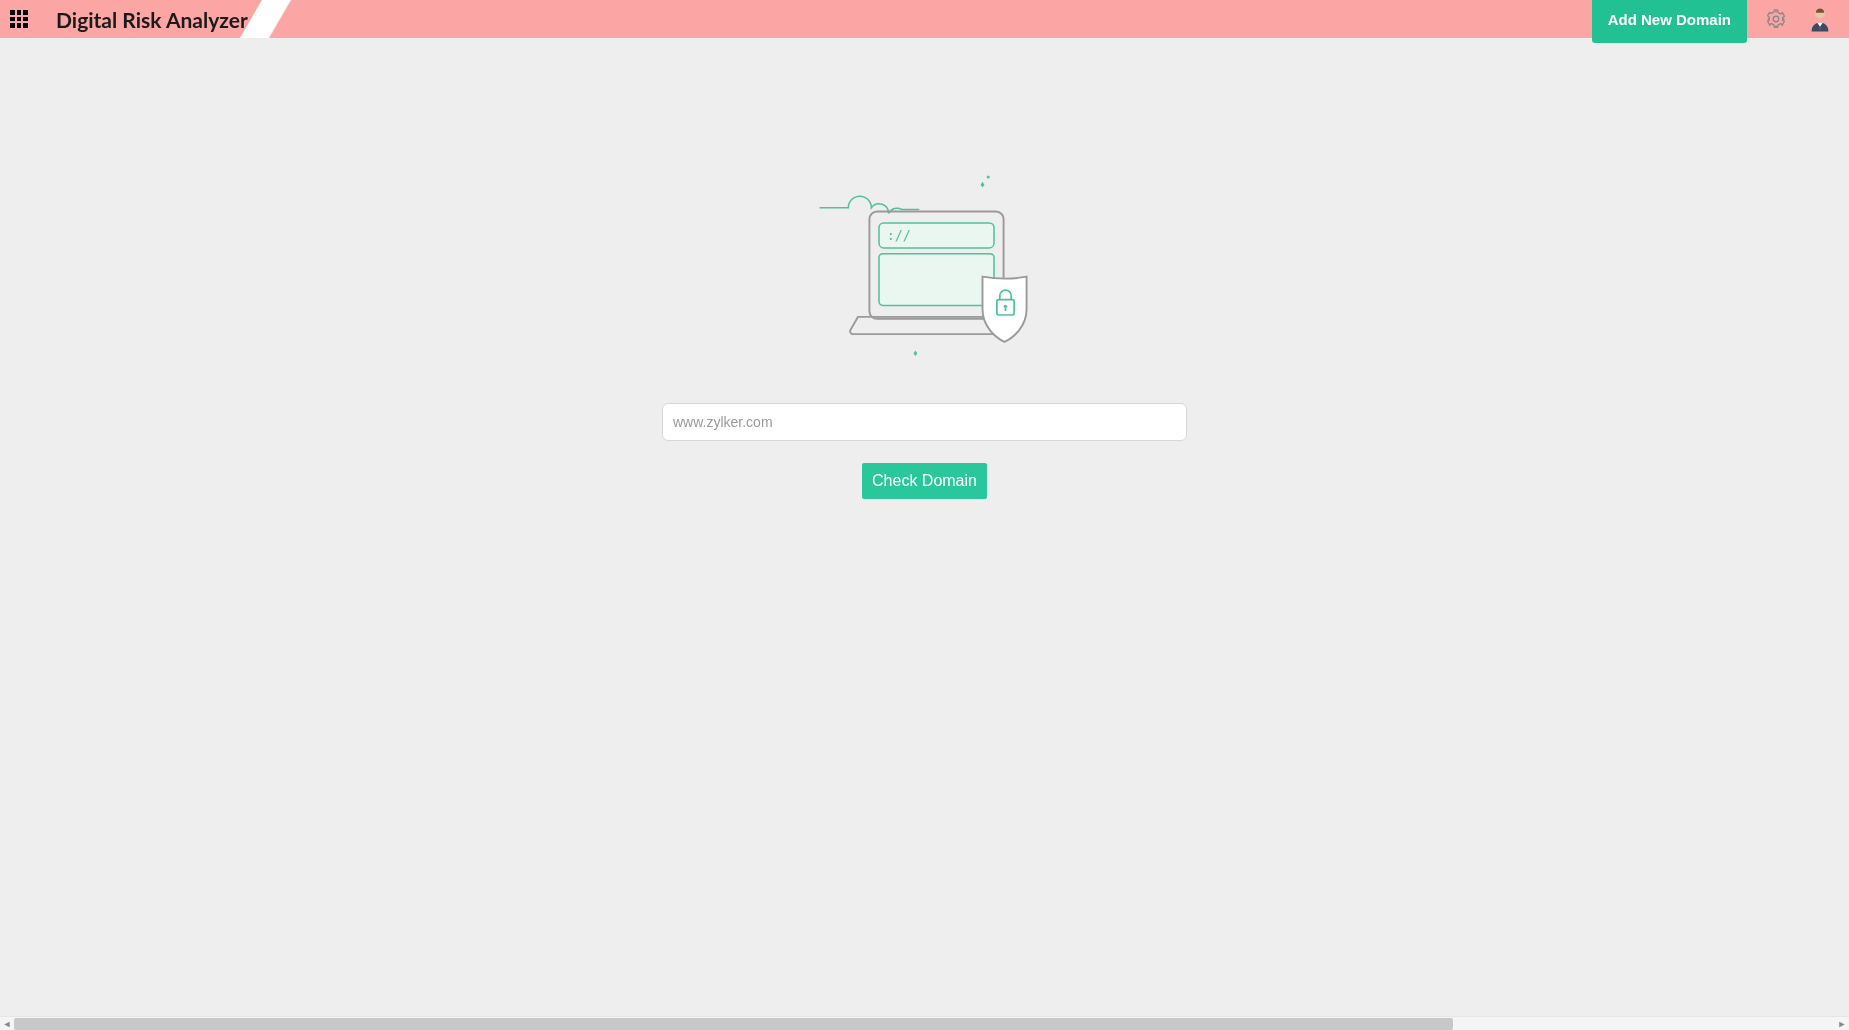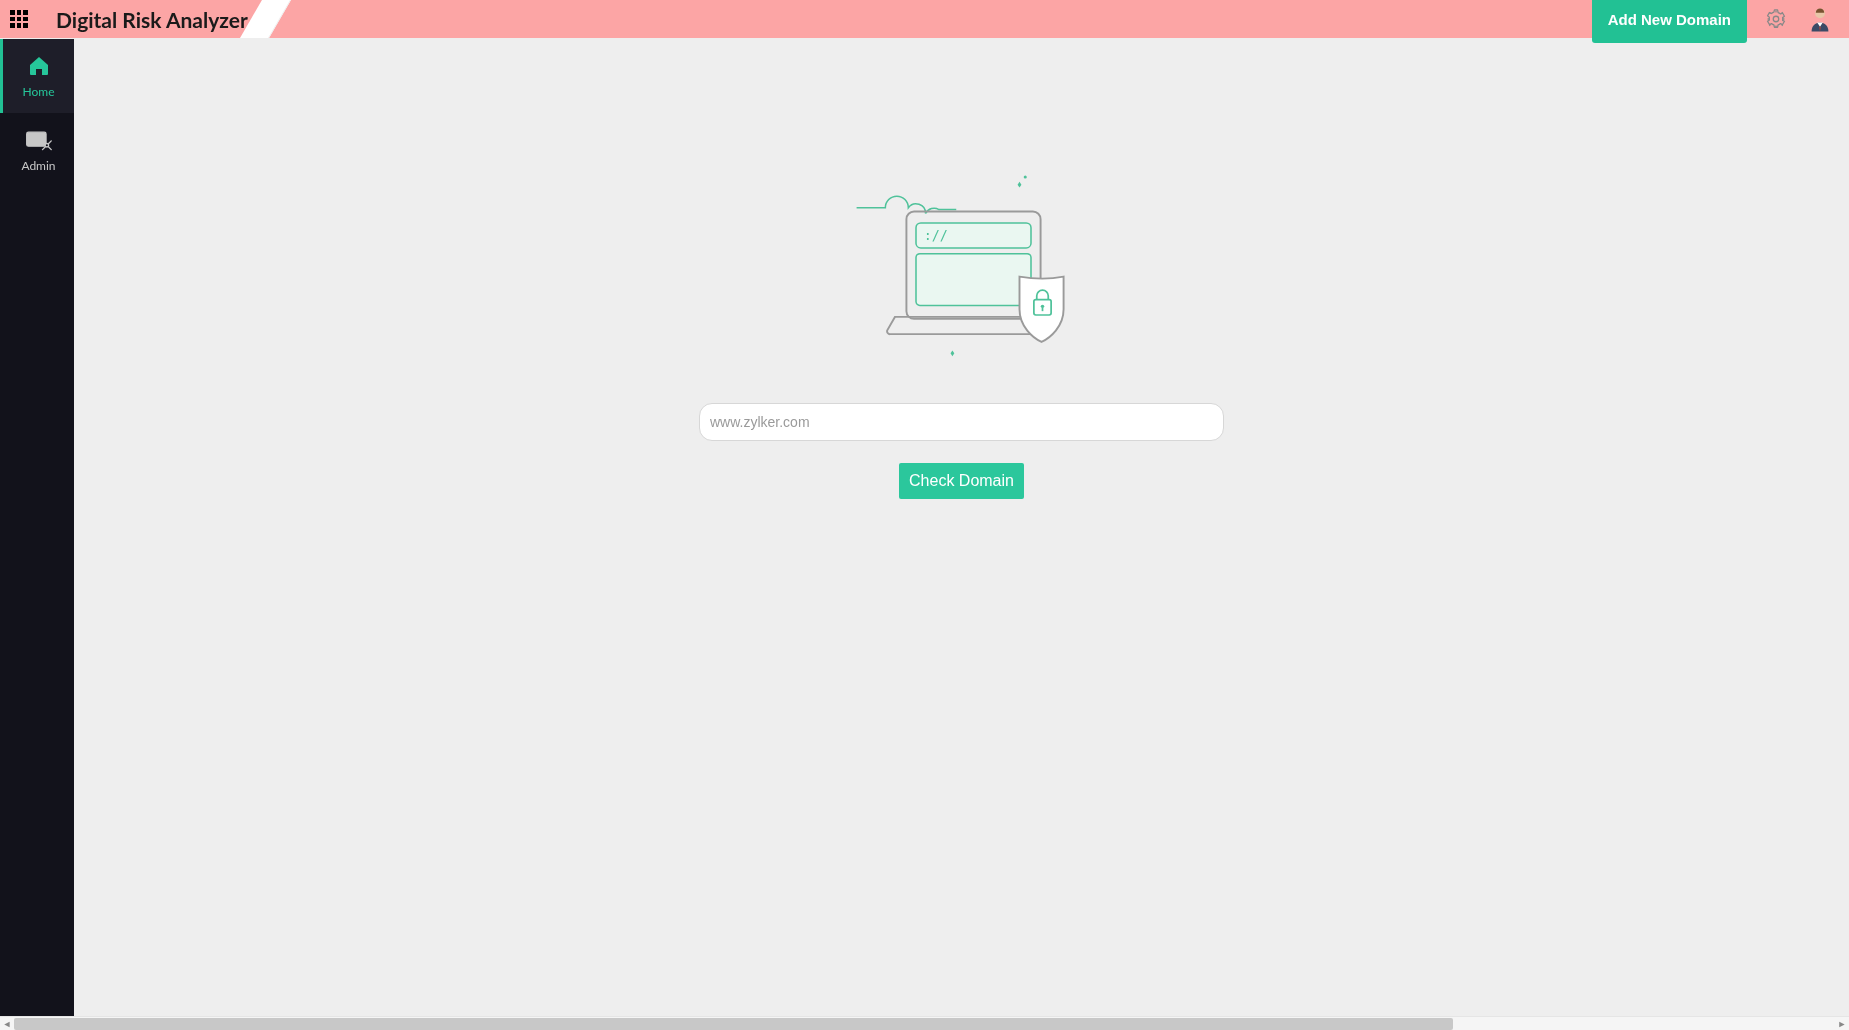--- a/index.html
+++ b/index.html
@@ -64,21 +64,21 @@
     display:flex; flex-direction:column; align-items:center;
     padding-top:130px;
   }
   .hero-illustration{ width:230px; height:200px; }
   .hero-text{
     margin-top:40px;
     font-size:22px; color:#2a2a2a; text-align:center; max-width:800px; line-height:1.35;
   }
   .domain-input{
     margin-top:34px;
-    width:525px; height:38px; background:#fff; border:1px solid #d7d7d7; border-radius:13px;
+    width:525px; height:38px; background:#fff; border:1px solid #d7d7d7; border-radius:6px;
     padding:0 10px; font-size:14px; color:#333;
   }
   .domain-input::placeholder{ color:#9a9a9a; }
   .check-btn{
     margin-top:22px;
     background:#2bc79c; color:#fff; border:none; border-radius:2px;
     font-size:16px; font-weight:500; padding:9px 10px; cursor:pointer;
   }
   
   .hscroll{
@@ -121,40 +121,20 @@
       <circle cx="20" cy="12" r="7" fill="#e8c6a8"></circle>
       <path d="M20 5c3 0 6 2 6 6H14c0-4 3-6 6-6z" fill="#7a5230"></path>
       <path d="M8 38c0-8 5-13 12-13s12 5 12 13z" fill="#3b4a66"></path>
       <path d="M16 25l4 6 4-6z" fill="#fff"></path>
       <path d="M19 31l1 7 1-7z" fill="#c43"></path>
     </svg>
   </div>
 </div>
 
 <div class="body-area">
-  <div class="sidebar">
-    <div class="side-item active">
-      <svg viewBox="0 0 24 24">
-        <path d="M3 11 12 3l9 8v9a1 1 0 0 1-1 1h-5v-6h-6v6H4a1 1 0 0 1-1-1z" stroke="none"></path>
-      </svg>
-      <span>Home</span>
-    </div>
-    <div class="side-item">
-      <svg viewBox="0 0 32 26" fill="none" stroke-width="1.6">
-        <rect x="2" y="4" width="22" height="16" rx="2"></rect>
-        <line x1="2" y1="8" x2="24" y2="8"></line>
-        <circle cx="5.5" cy="6" r="0.8" fill="#c7c7c7" stroke="none"></circle>
-        <circle cx="8.5" cy="6" r="0.8" fill="#c7c7c7" stroke="none"></circle>
-        <circle cx="11.5" cy="6" r="0.8" fill="#c7c7c7" stroke="none"></circle>
-        <path d="M20 14l5 5M30 14l-5 5M20 24l5-5M30 24l-5-5" stroke-linecap="round"></path>
-        <circle cx="25" cy="19" r="2" fill="#12121b"></circle>
-      </svg>
-      <span>Admin</span>
-    </div>
-  </div>
 
   <div class="main">
     <svg class="hero-illustration" viewBox="0 0 240 200">
 
       <path d="M10 36 h30 a12 12 0 0 1 24 0 a10 10 0 0 1 18 6 a10 10 0 0 1 14 -4 h18" fill="none" stroke="#4fc29a" stroke-width="1.6"></path>
 
       <path d="M178 12 l2 -3 2 3 -2 3z" fill="#4fc29a"></path>
       <circle cx="186" cy="4" r="1.6" fill="#4fc29a"></circle>
       <path d="M108 188 l2 -3 2 3 -2 3z" fill="#4fc29a"></path>
 

